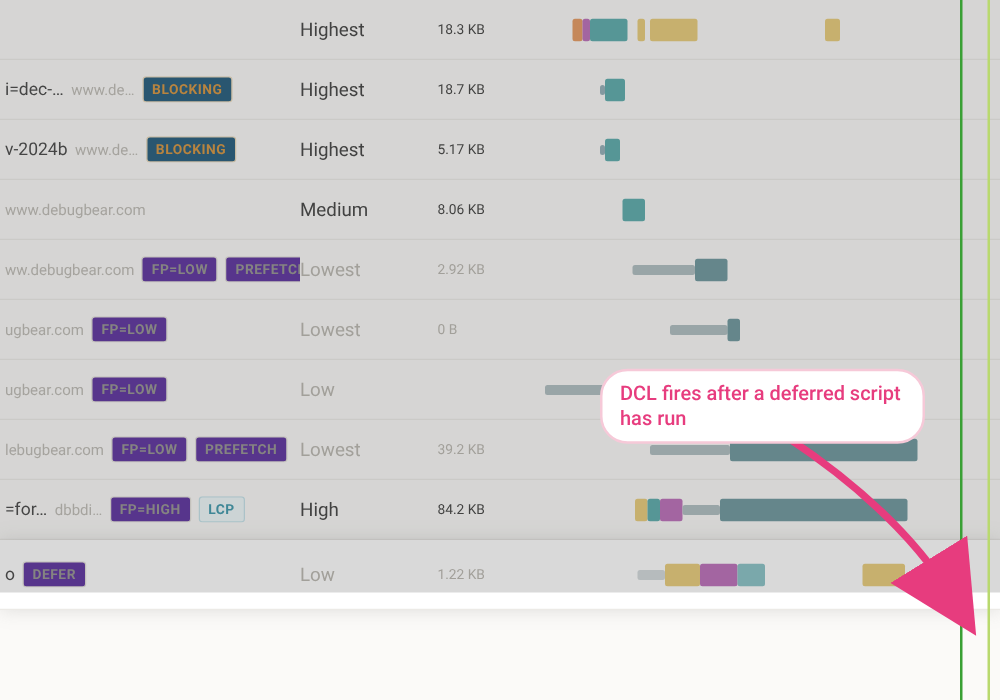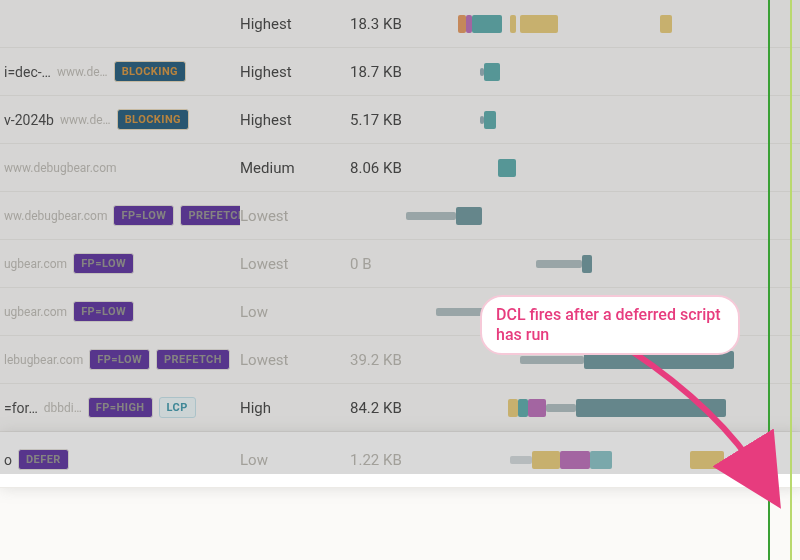--- a/index.html
+++ b/index.html
@@ -53,21 +53,21 @@
 
   .col-priority {
     width: 110px;
     font-size: 15px;
     color: #2f2f2e;
   }
   .col-priority.dim { color: #b3b0a8; }
 
   .col-size {
     width: 100px;
-    font-size: 15px;
+    font-size: 11px;
     color: #2f2f2e;
     text-align: left;
   }
   .col-size.dim { color: #b3b0a8; }
 
   .col-waterfall {
     flex: 1;
     position: relative;
     height: 100%;
   }
@@ -182,20 +182,21 @@
           <div class="bar" style="left: 48px; width: 18px; background: rgb(74, 163, 163); height: 18px;"></div>
         </div>
       </div>
       <div class="row">
         <div class="col-name">
           <span class="name-domain">ww.debugbear.com</span>
           <span class="badge">FP=LOW</span>
           <span class="badge">PREFETCH</span>
         </div>
         <div class="col-priority dim">Lowest</div>
+        <div class="col-size dim">2.92 KB</div>
         <div class="col-waterfall">
           <div class="bar" style="left: 56px; width: 50px; background: rgb(167, 183, 186); height: 8px;"></div>
           <div class="bar" style="left: 106px; width: 26px; background: rgb(95, 141, 148); height: 18px;"></div>
         </div>
       </div>
       <div class="row">
         <div class="col-name">
           <span class="name-domain">ugbear.com</span>
           <span class="badge">FP=LOW</span>
         </div>

